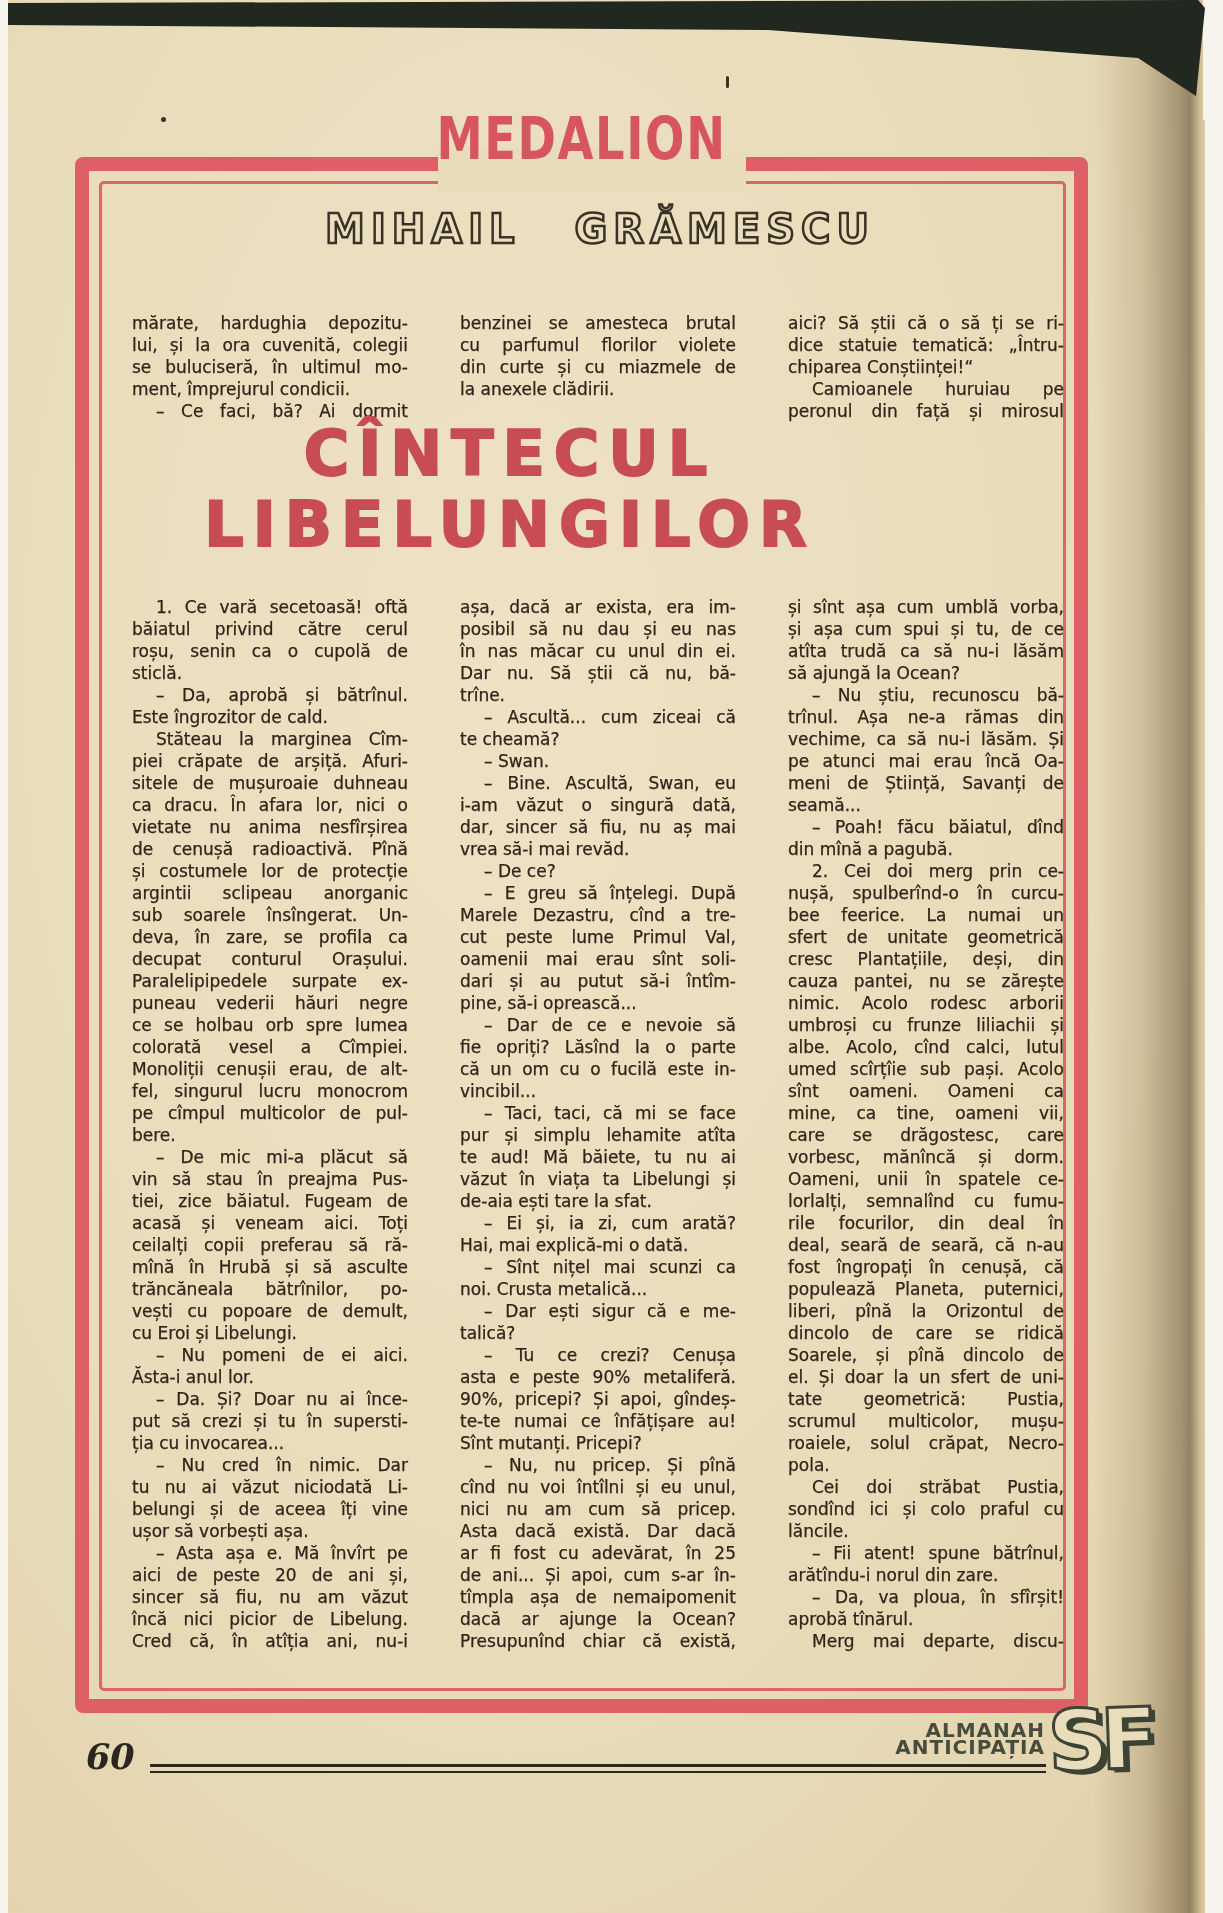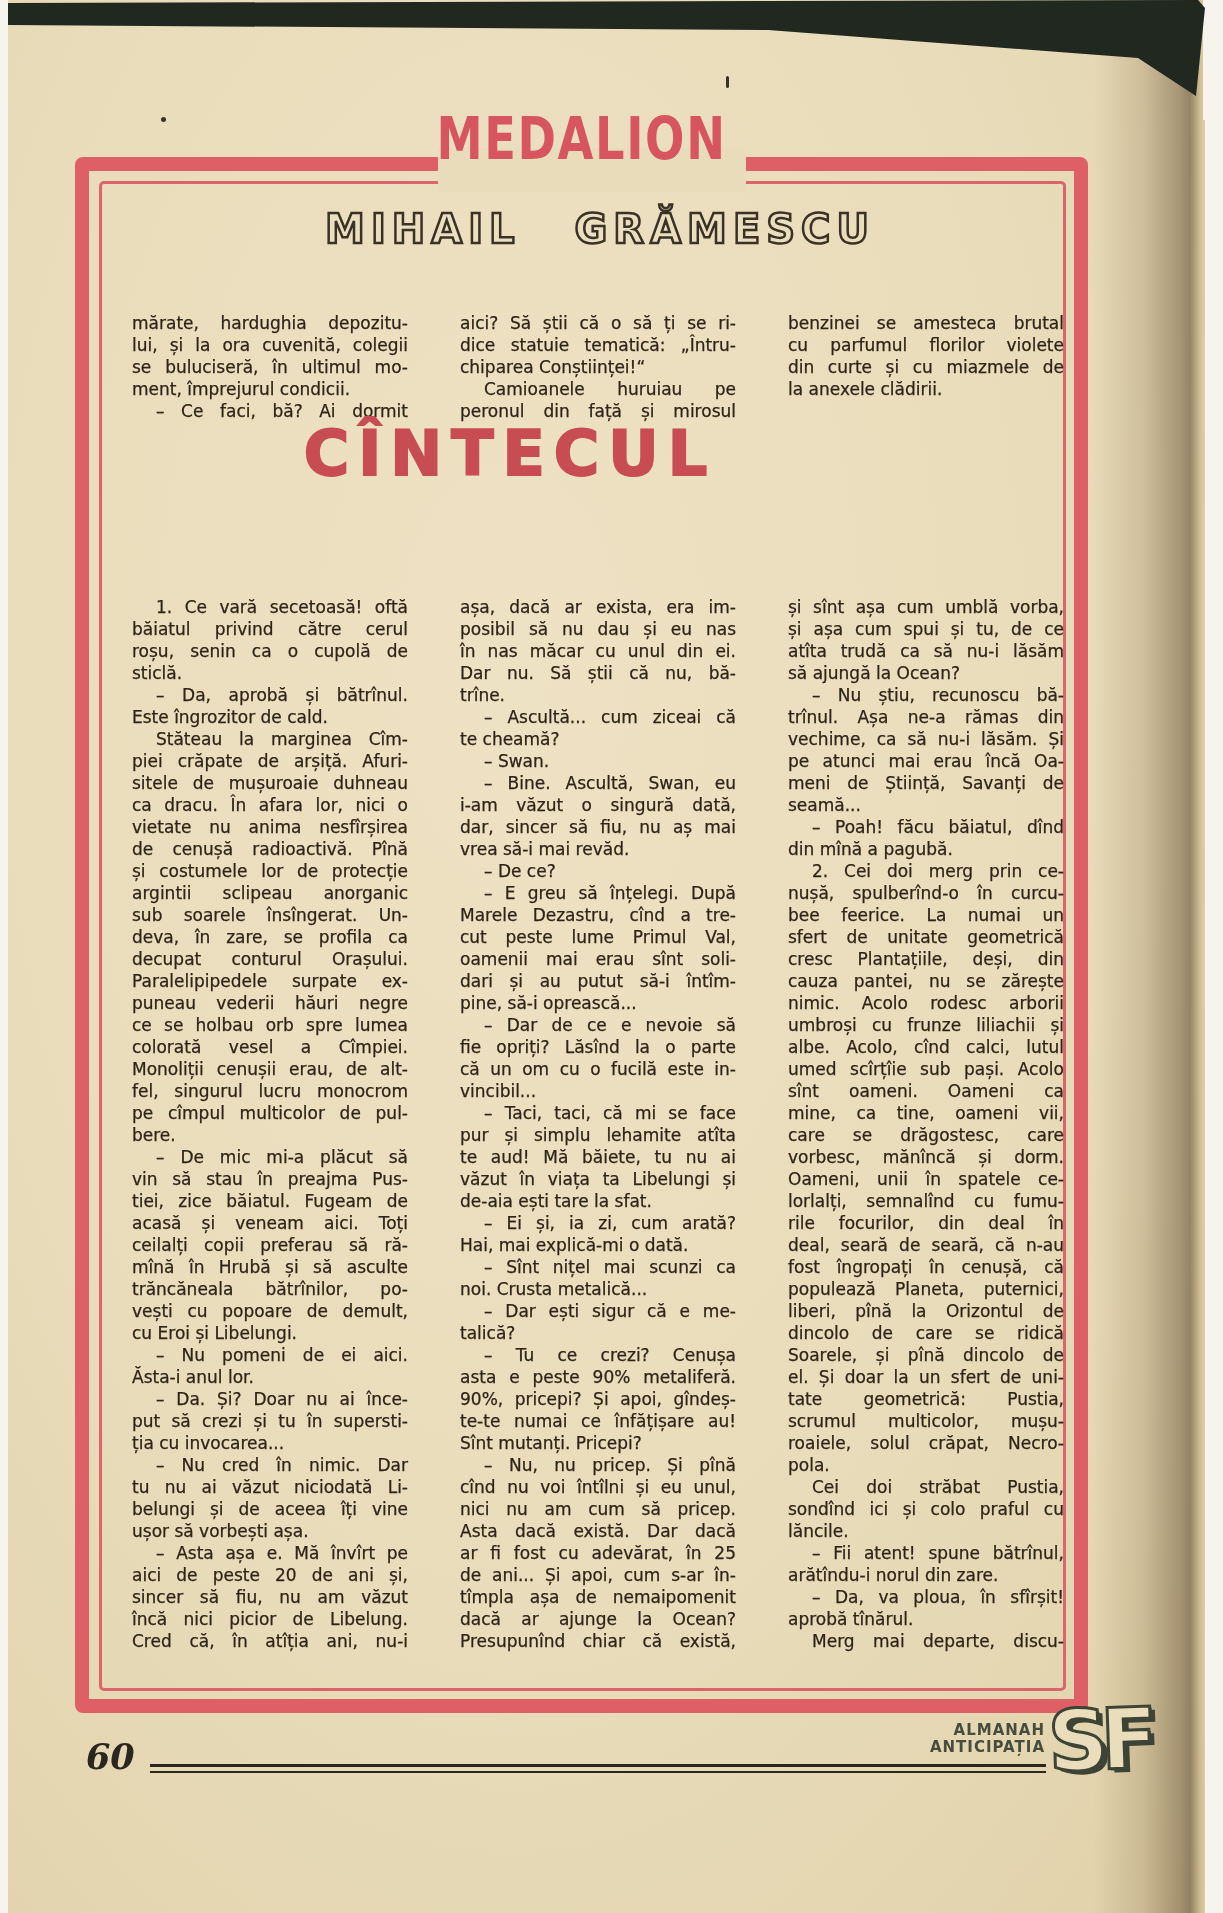--- a/index.html
+++ b/index.html
@@ -51,21 +51,21 @@
       text-align:justify;text-align-last:justify;white-space:nowrap;}
   .ln.pend{text-align-last:left;}
   .ln.ind{text-indent:24px;}
   
   #page-number{position:absolute;left:86px;top:1736px;font-family:"DejaVu Serif",serif;
      font-style:italic;font-weight:bold;font-size:35px;color:#2b2720;}
   .rule{position:absolute;left:150px;width:896px;background:#2b2720;}
   #rule-top{top:1764px;height:3px;}
   #rule-bottom{top:1771px;height:2px;}
   #almanah{position:absolute;left:800px;top:1722px;width:245px;text-align:right;
-     font-size:15px;line-height:17px;font-weight:bold;letter-spacing:1px;color:var(--footer_ink);}
+     font-size:20px;line-height:17px;font-weight:bold;letter-spacing:1px;color:var(--footer_ink);}
   #sf-logo{position:absolute;left:1048px;top:1698px;font-size:84px;font-weight:bold;
      letter-spacing:-8px;color:#e9ddbc;-webkit-text-stroke:3px #3e4435;
      text-shadow:5px 4px 0 #3e4435,2px 2px 0 #3e4435;transform:rotate(-2deg);line-height:84px;}
   .speck{position:absolute;background:#3a3226;border-radius:50%;}
   #speck1{left:161px;top:117px;width:5px;height:5px;}
   #speck2{left:726px;top:76px;width:3px;height:12px;border-radius:2px;}
 </style>
 </head>
 <body>
 
@@ -84,36 +84,37 @@
 
   <div class="cols" id="intro-cols">
       <div class="col">
         <div class="ln">mărate, hardughia depozitu-</div>
         <div class="ln">lui, și la ora cuvenită, colegii</div>
         <div class="ln">se buluciseră, în ultimul mo-</div>
         <div class="ln pend">ment, împrejurul condicii.</div>
         <div class="ln ind">– Ce faci, bă? Ai dormit</div>
       </div>
       <div class="col">
+        <div class="ln">benzinei se amesteca brutal</div>
+        <div class="ln">cu parfumul florilor violete</div>
+        <div class="ln">din curte și cu miazmele de</div>
+        <div class="ln pend">la anexele clădirii.</div>
+      </div>
+      <div class="col">
         <div class="ln">aici? Să știi că o să ți se ri-</div>
         <div class="ln">dice statuie tematică: „Întru-</div>
         <div class="ln pend">chiparea Conștiinței!“</div>
         <div class="ln ind">Camioanele huruiau pe</div>
         <div class="ln">peronul din față și mirosul</div>
       </div>
-      <div class="col">
-        <div class="ln">benzinei se amesteca brutal</div>
-        <div class="ln">cu parfumul florilor violete</div>
-        <div class="ln">din curte și cu miazmele de</div>
-        <div class="ln pend">la anexele clădirii.</div>
-      </div>
     </div>
 
   <div id="story-title">
     <div>CÎNTECUL</div>
+    <div>LIBELUNGILOR</div>
   </div>
 
   <div class="cols" id="body-cols">
       <div class="col">
         <div class="ln ind">1. Ce vară secetoasă! oftă</div>
         <div class="ln">băiatul privind către cerul</div>
         <div class="ln">roșu, senin ca o cupolă de</div>
         <div class="ln pend">sticlă.</div>
         <div class="ln ind">– Da, aprobă și bătrînul.</div>
         <div class="ln pend">Este îngrozitor de cald.</div>

